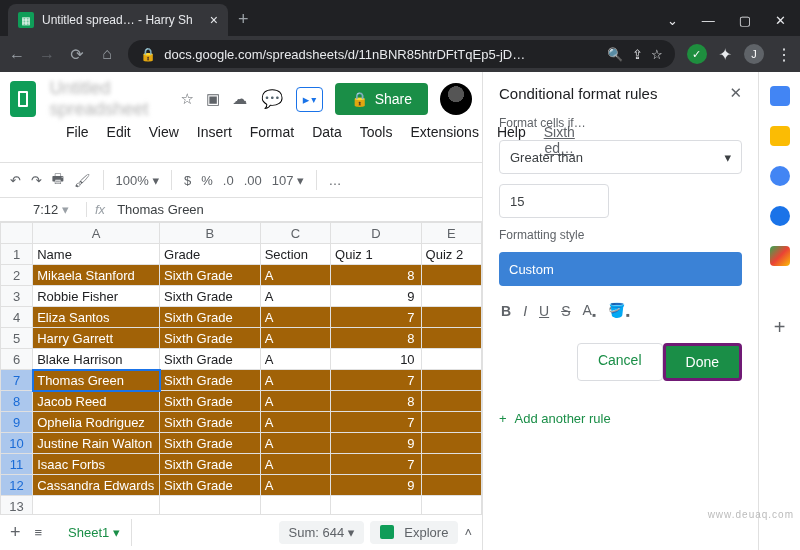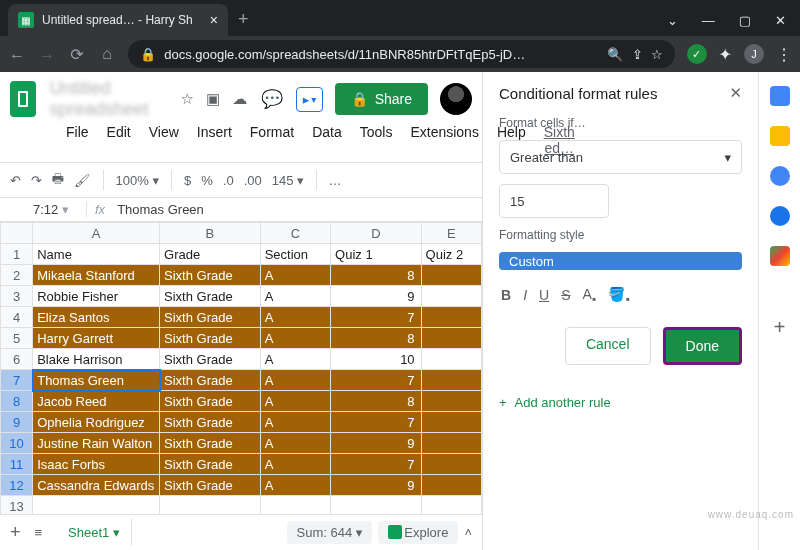--- a/index.html
+++ b/index.html
@@ -46,23 +46,23 @@
 .active-cell { outline:2px solid #1a73e8; outline-offset:-1px; }
 .sheetbar { border-top:1px solid #e0e0e0; height:36px; display:flex; align-items:center; padding:0 10px; gap:14px; color:#5f6368; font-size:13px; }
 .sheet-tab { padding:6px 12px; border-right:1px solid #e0e0e0; color:#1a8e47; font-weight:500; }
 .explore { margin-left:auto; display:flex; align-items:center; gap:6px; }
 .ex-chip { background:#f1f3f4; padding:4px 10px; border-radius:4px; }
 .panel { width:276px; border-left:1px solid #e0e0e0; padding:12px 16px; font-size:13px; color:#3c4043; display:flex; flex-direction:column; gap:10px; }
 .panel-hd { display:flex; justify-content:space-between; align-items:center; font-size:15px; color:#202124; margin-bottom:4px; }
 .panel label { font-size:12px; color:#5f6368; }
 .select, .num-in { border:1px solid #dadce0; border-radius:4px; height:34px; padding:0 10px; display:flex; align-items:center; justify-content:space-between; }
 .num-in { width:110px; }
-.style-chip { background:#3b82d6; color:#fff; height:18px; border-radius:4px; display:flex; align-items:center; padding:0 10px; }
+.style-chip { background:#3b82d6; color:#fff; height:34px; border-radius:4px; display:flex; align-items:center; padding:0 10px; }
 .fmt-row { display:flex; gap:12px; padding:6px 2px; color:#5f6368; font-size:14px; align-items:center; }
-.btn-row { display:flex; gap:12px; justify-content:flex-end; margin-top:6px;text-align:right; }
+.btn-row { display:flex; justify-content:flex-end; margin-top:6px;text-align:right; }
 .btn { padding:8px 20px; border-radius:4px; font-size:14px; font-weight:500; }
 .btn-cancel { border:1px solid #dadce0; color:#1a8e47; background:#fff; }
 .btn-done { background:#1a8e47; color:#fff; border:3px solid #701a75; }
 .add-rule { color:#1a8e47; font-weight:500; margin-top:20px; display:flex; gap:8px; align-items:center; }
 .sidepanel { width:42px; border-left:1px solid #e0e0e0; display:flex; flex-direction:column; align-items:center; gap:20px; padding-top:14px; }
 .sp-ico { width:20px; height:20px; border-radius:4px; }
 .watermark { position:absolute; bottom:30px; right:6px; font-size:10px; color:#bbb; letter-spacing:1px; }
 .cam-btn { border:1px solid #1a73e8; border-radius:4px; padding:4px 6px; color:#1a73e8; display:flex; align-items:center; gap:2px; font-size:13px; }
 </style>
 </head>
@@ -139,21 +139,21 @@
     <span>↷</span>
     <span>🖶</span>
     <span>🖌</span>
     <span class="sep"></span>
     <span><span>100%</span> ▾</span>
     <span class="sep"></span>
     <span>$</span>
     <span>%</span>
     <span>.0</span>
     <span>.00</span>
-    <span><span>145</span> ▾</span>
+    <span><span>107</span> ▾</span>
     <span class="sep"></span>
     <span>…</span>
   </div>
   <div class="namebox">
     <div class="nb-cell"><span>7:12</span> <span style="color:#9aa0a6">▾</span></div>
     <div class="fx">fx</div>
     <div class="fx-val">Thomas Green</div>
   </div>
   <div class="grid-wrap">
     <table>
@@ -274,21 +274,21 @@
             </tr>
           </tbody>
     </table>
   </div>
   <div class="sheetbar">
     <span style="font-size:18px">+</span>
     <span>≡</span>
     <div class="sheet-tab"><span>Sheet1</span> ▾</div>
     <div class="explore">
       <div class="ex-chip"><span>Sum: 644</span> ▾</div>
-      <div class="ex-chip" style="display:flex;gap:2px;align-items:flex-start">
+      <div class="ex-chip" style="display:flex;gap:10px;align-items:flex-start">
         <span style="width:14px;height:14px;background:#0f9d58;border-radius:2px"></span>
         <span>Explore</span>
       </div>
       <span>˄</span>
     </div>
   </div>
 </div>
 
 <div class="panel">
   <div class="panel-hd">

